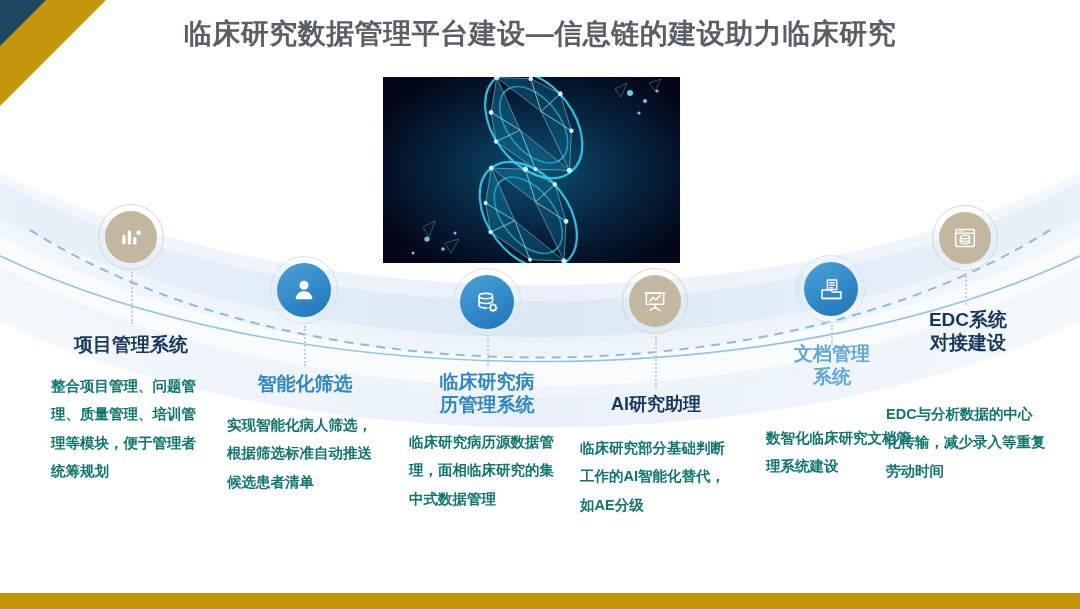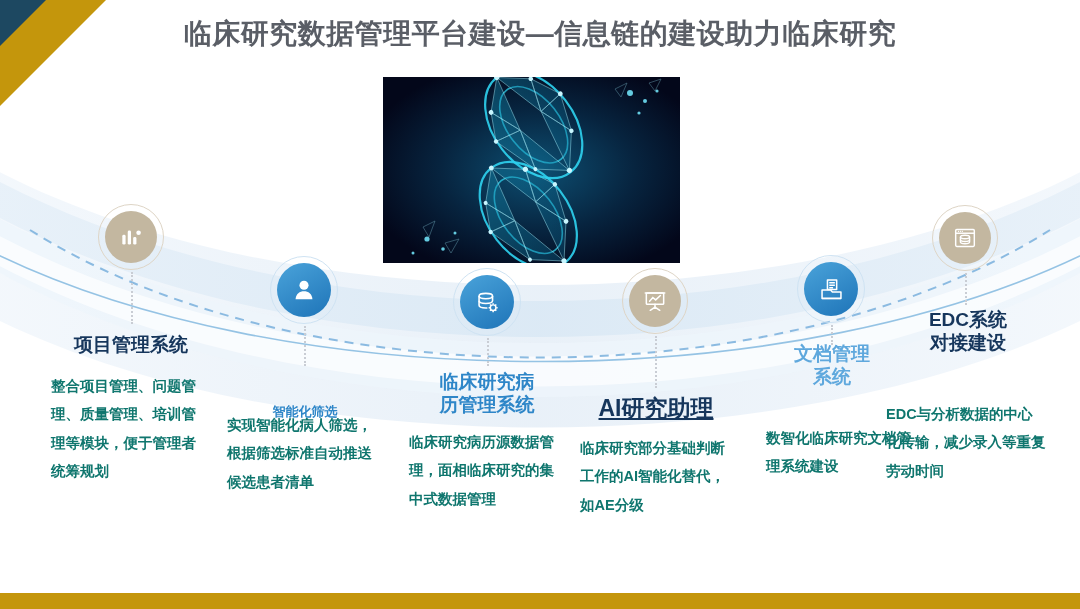--- a/index.html
+++ b/index.html
@@ -263,21 +263,21 @@
     <div class="disc" style="width:54px;height:54px;margin-top:7px;background:linear-gradient(150deg,#4aa3da,#1e74b8);">
       <svg width="26" height="26" viewBox="0 0 24 24">
         <g fill="#ffffff">
           <circle cx="12" cy="7.6" r="4.2"></circle>
           <path d="M4.2 20.5 C4.6 15.6 8 13.2 12 13.2 C16 13.2 19.4 15.6 19.8 20.5 Z"></path>
         </g>
       </svg>
     </div>
   </div>
   <div class="dotline" style="left:304px; top:326px; height:40px;"></div>
-  <div class="heading" style="left:210px; top:372px; width:190px; font-size:13px; color:#2e86c8;margin-top:32px;">智能化筛选</div>
+  <div class="heading" style="left:210px; top:372px; width:190px; font-size:19px; color:#2e86c8;">智能化筛选</div>
   <div class="body" style="left:227px; top:411px; width:150px;">实现智能化病人筛选，根据筛选标准自动推送候选患者清单</div>
 
   <div class="node" style="left:433px; top:268px; width:108px; height:68px;">
     <div class="halo" style="width:68px;height:68px;border:1px solid #cfe3f3;"></div>
     <div class="disc" style="width:54px;height:54px;margin-top:7px;background:linear-gradient(150deg,#4aa3da,#1e74b8);">
       <svg width="27" height="27" viewBox="0 0 24 24">
         <g fill="none" stroke="#ffffff" stroke-width="1.4">
           <ellipse cx="10.5" cy="6.3" rx="6" ry="2.4"></ellipse>
           <path d="M4.5 6.3 v4.2 c0 1.33 2.69 2.4 6 2.4 s6 -1.07 6 -2.4 V6.3"></path>
           <path d="M4.5 10.5 v4 c0 1.33 2.69 2.4 6 2.4 c0.5 0 1 -0.03 1.4 -0.07"></path>
@@ -304,21 +304,21 @@
           <rect x="4" y="4.6" width="16" height="10.4" rx="0.8"></rect>
           <path d="M3 4.6 h18"></path>
           <path d="M12 15 v2.6"></path>
           <path d="M7.6 20.6 L12 17.6 L16.4 20.6"></path>
           <path d="M7 12.2 L10 8.8 L12.6 11 L17 6.9"></path>
         </g>
       </svg>
     </div>
   </div>
   <div class="dotline" style="left:655px; top:336px; height:52px;"></div>
-  <div class="heading" style="left:565px; top:394px; width:182px; font-size:23px; color:#16365c;text-decoration:underline;">AI研究助理</div>
+  <div class="heading" style="left:565px; top:394px; width:182px; font-size:18px; color:#16365c;">AI研究助理</div>
   <div class="body" style="left:580px; top:434px; width:152px;">临床研究部分基础判断工作的AI智能化替代，如AE分级</div>
 
   <div class="node" style="left:777px; top:255px; width:108px; height:68px;">
     <div class="halo" style="width:68px;height:68px;border:1px solid #cfe3f3;"></div>
     <div class="disc" style="width:54px;height:54px;margin-top:7px;background:linear-gradient(150deg,#4aa3da,#1e74b8);">
       <svg width="27" height="27" viewBox="0 0 24 24">
         <g fill="none" stroke="#ffffff" stroke-width="1.35" stroke-linejoin="round">
           <path d="M8.4 3.6 h8.2 v8.4 h-8.2 z"></path>
           <path d="M10 6 h5 M10 8.2 h5 M10 10.4 h3.4"></path>
           <path d="M3.6 12.4 h7.6 l1.6 1.9 h7.6 v5.6 h-16.8 z"></path>

